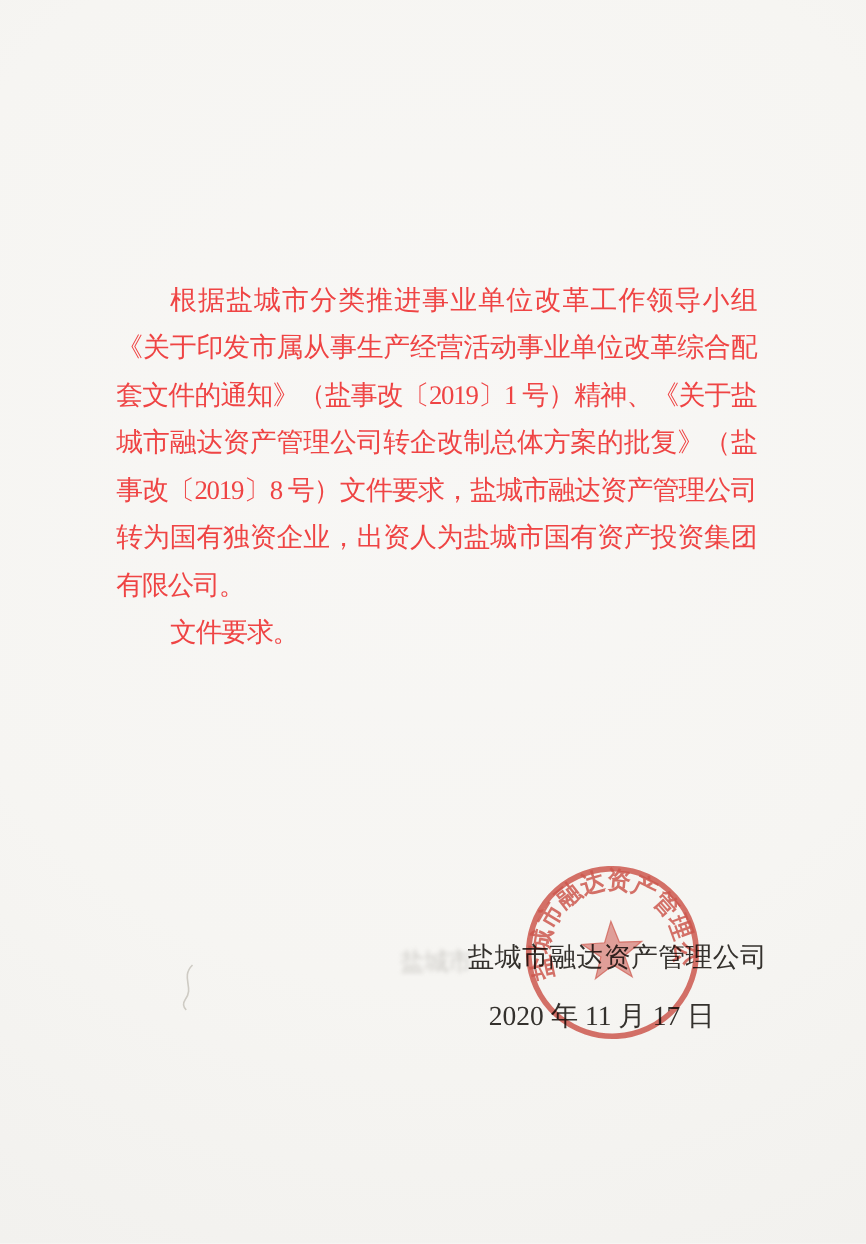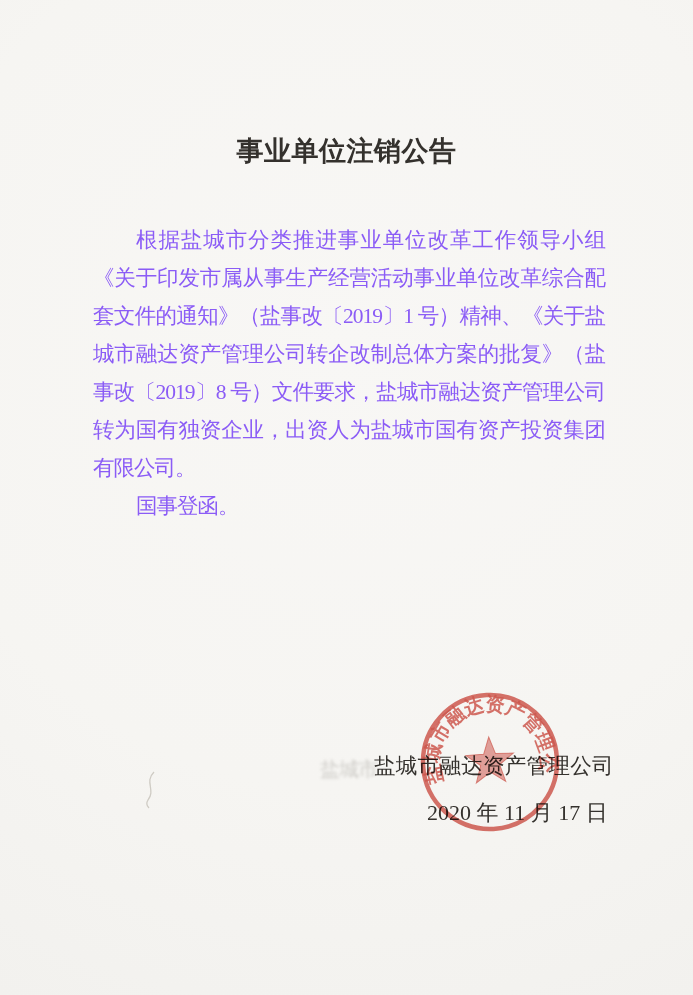--- a/index.html
+++ b/index.html
@@ -23,21 +23,21 @@
     color: #34312d;
   }
 
   .content {
     position: absolute;
     left: 93px; top: 221px; width: 512px;
     font-size: 21.5px;
     line-height: 38px;
     letter-spacing: -1px;
     text-align: justify;
-    color: #8b5cf6;
+    color: #ef4444;
   }
   .content p { margin: 0; text-indent: 2em; }
 
   .ghost-text {
     position: absolute;
     left: 320px; top: 756px;
     font-size: 20px;
     color: #8d8a84;
     opacity: 0.38;
     filter: blur(1.6px);
@@ -50,21 +50,20 @@
     font-size: 21.5px;
     letter-spacing: 0.3px;
     color: #34312d;
   }
 
   .doc-date {
     position: absolute;
     left: 391px; top: 798px;
     font-size: 22px;
     color: #34312d;
-    margin-left: 36px;
   }
 
   .seal {
     position: absolute;
     left: 410px; top: 682px;
     width: 160px; height: 160px;
     mix-blend-mode: multiply;
     opacity: 0.88;
     transform: rotate(-3deg);
   }
@@ -77,25 +76,24 @@
     position: absolute;
     left: 140px; top: 770px;
     opacity: 0.75;
   }
 </style>
 </head>
 <body>
 
 <div class="page">
 
-  <h1 class="title">事业单位注销公告</h1>
 
   <div class="content">
     <p>根据盐城市分类推进事业单位改革工作领导小组《关于印发市属从事生产经营活动事业单位改革综合配套文件的通知》（盐事改〔2019〕1 号）精神、《关于盐城市融达资产管理公司转企改制总体方案的批复》（盐事改〔2019〕8 号）文件要求，盐城市融达资产管理公司转为国有独资企业，出资人为盐城市国有资产投资集团有限公司。</p>
-    <p>国事登函。</p>
+    <p>文件要求。</p>
   </div>
 
   <div class="ghost-text">盐城市</div>
 
   <div class="signature">盐城市融达资产管理公司</div>
 
   <div class="doc-date">2020 年 11 月 17 日</div>
 
   <svg class="seal" viewBox="0 0 160 160" xmlns="http://www.w3.org/2000/svg">
     <defs>

